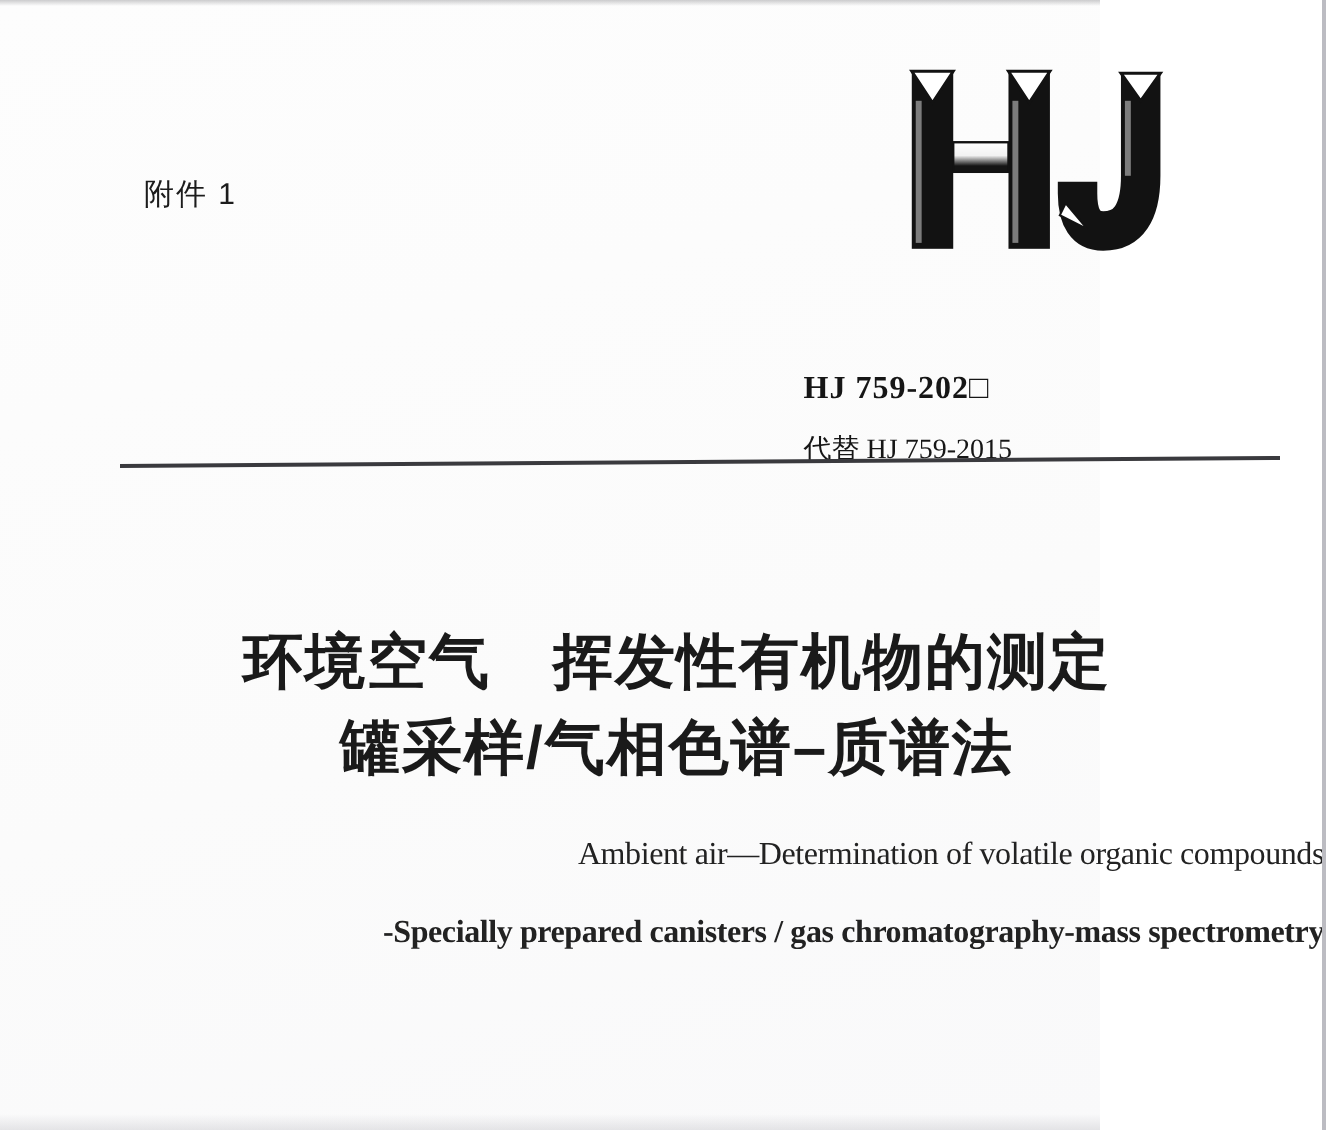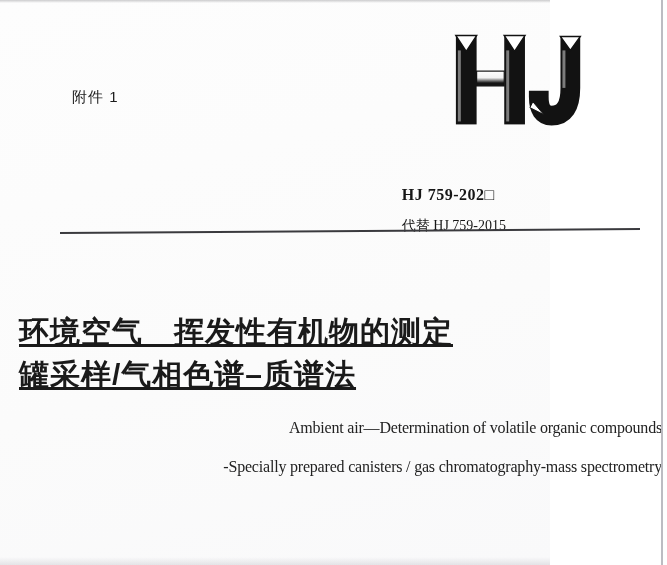--- a/index.html
+++ b/index.html
@@ -63,39 +63,39 @@
   .std-replaces { font-size: 14px; font-weight: 400; line-height: 19px; margin-top: 12px; }
 
   .rule {
     position: absolute; left: 60px; top: 230px; width: 580px; height: 2px;
     background: #3a3a3e;
     transform: rotate(-0.4deg);
   }
 
   .title-zh {
     position: absolute; left: 19px; width: 639px;
+    text-align: center;
     font-family: "Liberation Sans", sans-serif;
     font-weight: 700; font-size: 30px; line-height: 1;
     letter-spacing: 1px; white-space: nowrap;
     color: #1a1a1a;
-    text-decoration: underline;
   }
   .title-zh.line1 { top: 317px; }
   .title-zh.line2 { top: 360px; }
 
   .title-en {
     position: absolute; left: 0; width: 662px;
     text-align: right;
     font-family: "Liberation Serif", serif;
     font-weight: 400; font-size: 16px; line-height: 1.1;
     letter-spacing: -0.2px; white-space: nowrap;
     color: #222;
   }
   .title-en.line1 { top: 419px; }
-  .title-en.line2 { top: 458px; }
+  .title-en.line2 { top: 458px; font-weight: bold; }
 
   .draft-note {
     position: absolute; top: 497px; left: 19px; width: 639px;
     text-align: center;
     font-family: "Liberation Sans", sans-serif;
     font-weight: 600; font-size: 16px; line-height: 1;
     letter-spacing: 1px;
     color: #1a1a1a;
   }
 </style>

